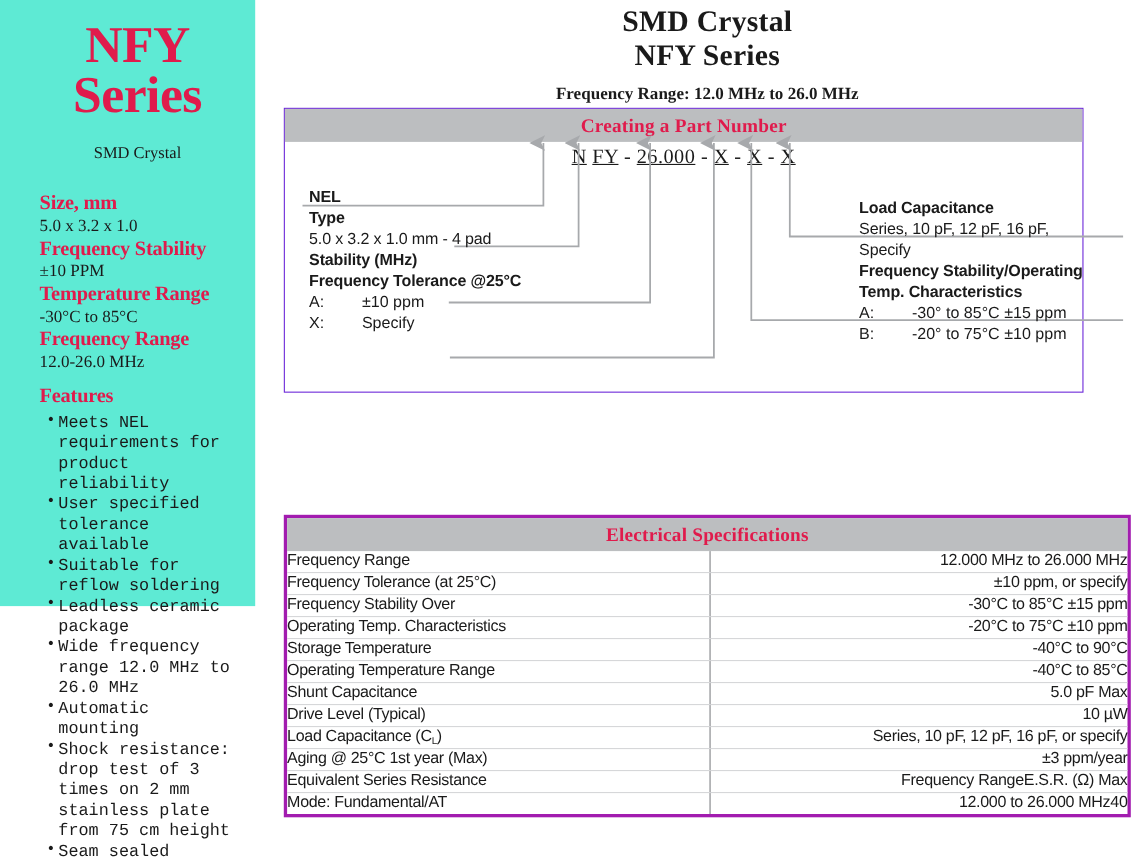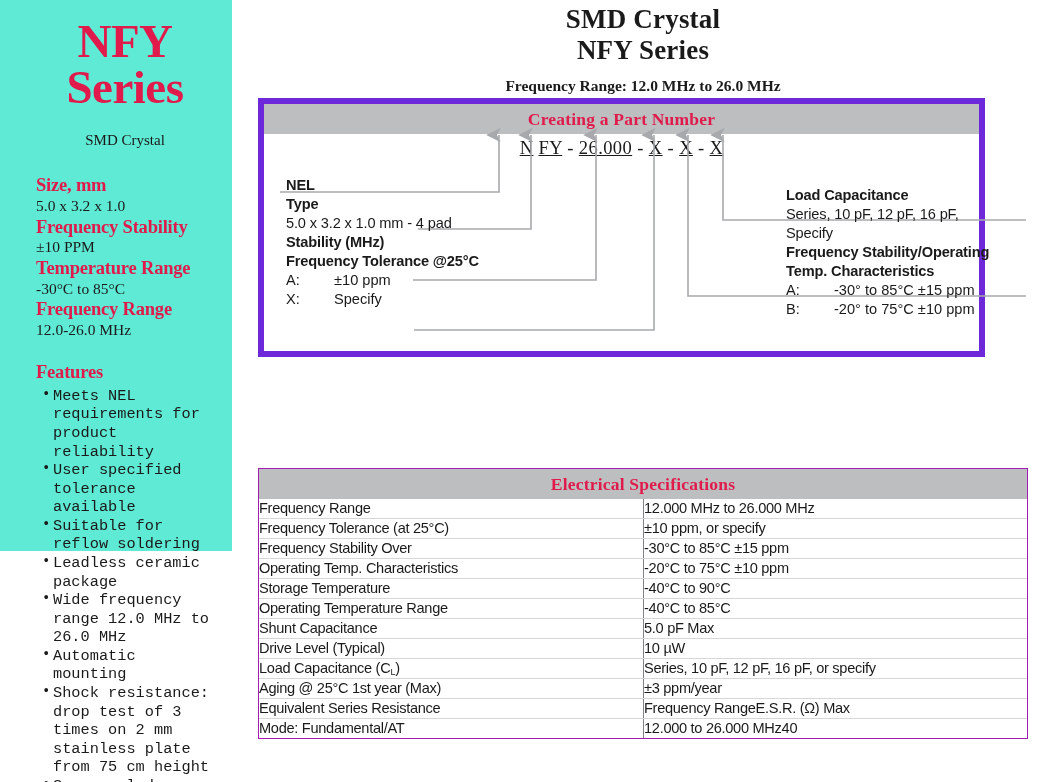--- a/index.html
+++ b/index.html
@@ -23,39 +23,39 @@
     text-align:center;font-size:15px;margin-top:22px;color:#1a1a1a;
     font-family:"Liberation Serif",serif;
   }
   .spec-block{margin-top:26px;padding-left:4px;}
   .spec-h{
     color:#e01b4c;font-weight:bold;font-size:18.5px;line-height:1.18;
     font-family:"Liberation Serif",serif;letter-spacing:-0.2px;
   }
   .spec-v{font-size:15.5px;line-height:1.2;margin-bottom:1px;}
   .feat-h{
-    color:#e01b4c;font-weight:bold;font-size:18.5px;margin-top:22px;margin-bottom:2px;
+    color:#e01b4c;font-weight:bold;font-size:18.5px;margin-top:10px;margin-bottom:2px;
     padding-left:4px;letter-spacing:-0.2px;
   }
   ul.features{list-style:none;margin:4px;padding:0 2px 0 6px;font-family:Liberation Mono, monospace;}
   ul.features li{
     font-size:15.3px;line-height:1.215;padding-left:11px;position:relative;
     margin-bottom:0px;
   }
   ul.features li:before{
     content:"\2022";position:absolute;left:0;top:-1px;font-size:14px;
   }
   
   #title-block{position:absolute;left:258px;top:4px;width:770px;text-align:center;}
   .t1{font-size:27px;font-weight:bold;line-height:1.16;letter-spacing:0.2px;}
   .t3{font-size:15.5px;font-weight:bold;margin-top:10px;}
   
   #pn-panel{
     position:absolute;left:258px;top:98px;width:727px;height:259px;
-    border:6px solid #6d28d9;box-sizing:border-box;background:#fff;
+    border:1px solid #6d28d9;box-sizing:border-box;background:#fff;
   }
   #pn-header{
     height:30px;background:#bcbec0;color:#e01b4c;font-weight:bold;
     font-size:17.5px;display:flex;align-items:center;justify-content:center;
     letter-spacing:0.2px;
   }
   #pn-string{
     position:absolute;left:0;top:34px;width:100%;text-align:center;
     font-size:18.5px;letter-spacing:0.4px;
   }
@@ -64,38 +64,38 @@
   .pn-col{position:absolute;font-family:"Liberation Sans",sans-serif;}
   #pn-left{left:22px;top:72px;width:350px;}
   #pn-right{left:522px;top:82px;width:240px;}
   .pn-b{font-weight:bold;font-size:14.6px;line-height:1.30;letter-spacing:-0.15px;}
   .pn-n{font-size:14.6px;line-height:1.30;letter-spacing:-0.15px;}
   .pn-row{font-size:14.6px;line-height:1.30;display:flex;}
   .pn-row .k{width:48px;flex:none;}
   
   #es-panel{
     position:absolute;left:258px;top:468px;width:770px;
-    border:1px solid #a21caf;box-sizing:border-box;background:#fff;
+    border:3px solid #a21caf;box-sizing:border-box;background:#fff;
   }
   #es-header{
     height:30px;background:#bcbec0;color:#e01b4c;font-weight:bold;
     font-size:17.5px;display:flex;align-items:center;justify-content:center;
     letter-spacing:0.2px;
   }
   table.es{
     width:100%;border-collapse:collapse;
     font-family:"Liberation Sans",sans-serif;
   }
   table.es td{
     font-size:14.6px;padding:1px 0 2px 0;border-bottom:1px solid #d6d7d9;
     letter-spacing:-0.3px;white-space:nowrap;
   }
   table.es tr:last-child td{border-bottom:none;}
   td.p{width:384px;padding-left:6px;border-right:1px solid #808285;}
-  td.v{padding-left:14px;}
+  td.v{padding-left:14px;text-align:right;}
   .esr{display:inline-block;}
   sub{font-size:9px;vertical-align:baseline;position:relative;top:2px;}
 </style>
 </head>
 <body>
 
 <div id="sidebar">
   <div class="brand">
     <span>NFY</span>
     <span class="l2">Series</span>

